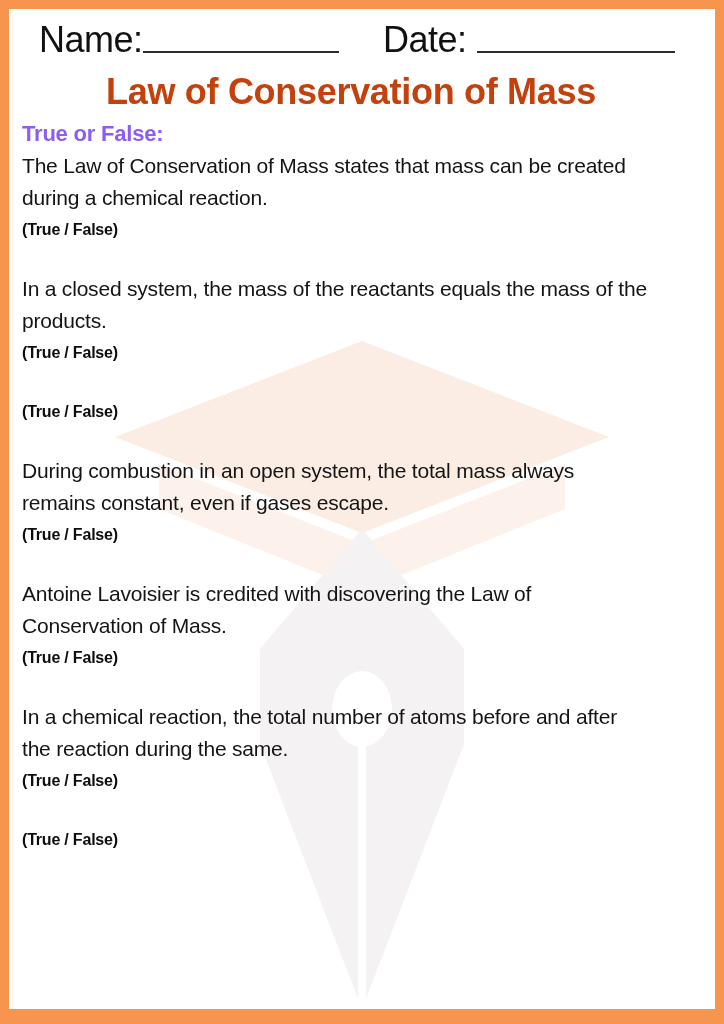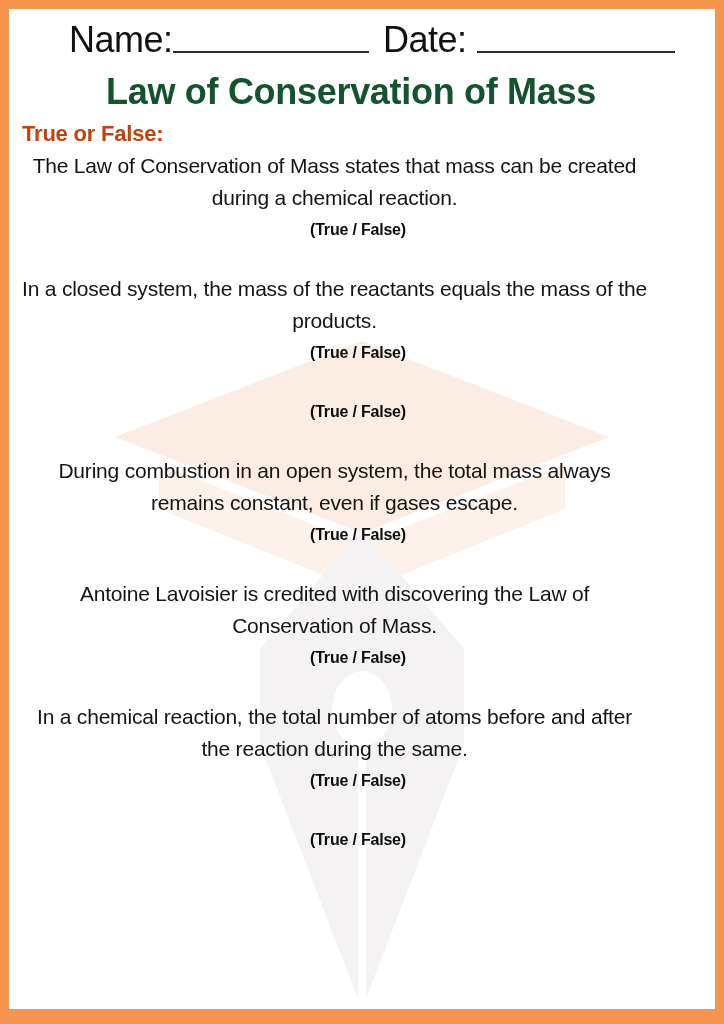--- a/index.html
+++ b/index.html
@@ -66,62 +66,61 @@
     color: #111111;
     letter-spacing: -0.5px;
   }
   .field-rule {
     display: inline-block;
     border-bottom: 2px solid #2b2b2b;
     height: 0;
     margin-bottom: 6px;
   }
 
-  .field-name  { left: 60px;  top: 0; }
+  .field-name  { left: 30px;  top: 0; }
   .field-name .field-rule  { width: 196px; margin-left: 0px; }
 
   .field-date  { left: 374px; top: 0; }
   .field-date .field-rule  { width: 198px; margin-left: 10px; }
 
   
   .title {
     position: absolute;
     left: 0;
     top: 62px;
     width: 684px;
     text-align: center;
     font-size: 36px;
     line-height: 42px;
     font-weight: 700;
-    color: #14532d;
+    color: #c2410c;
     letter-spacing: -0.3px;
     z-index: 2;
   }
 
   
   .content {
     position: absolute;
     left: 13px;
     top: 110px;
     width: 672px;
     z-index: 2;
   }
 
   .section-heading {
     font-size: 22px;
     line-height: 30px;
     font-weight: 700;
-    color: #c2410c;
+    color: #8b5cf6;
     margin: 0 0 1px 0;
     letter-spacing: -0.2px;
   }
 
   .question {
     margin: 0 0 27px 0;
-    text-align: center;
   }
   .question:first-of-type { margin-top: 0; }
 
   .q-text {
     font-size: 21px;
     line-height: 32px;
     font-weight: 400;
     color: #141414;
     letter-spacing: -0.2px;
     margin: 0;

